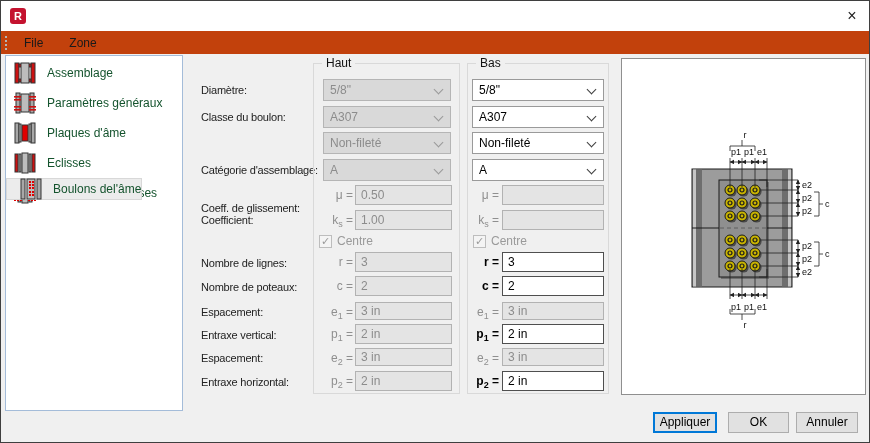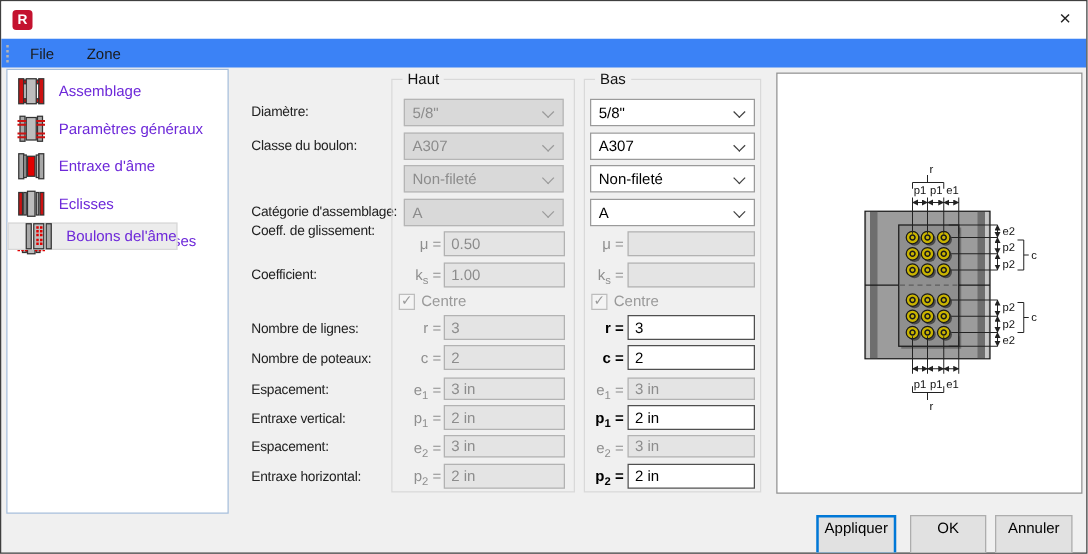--- a/index.html
+++ b/index.html
@@ -7,30 +7,30 @@
   body { font-family:"Liberation Sans","DejaVu Sans",sans-serif; font-size:12px; color:#1a1a1a; background:#fff; }
   .win { position:relative; width:870px; height:443px; background:#f0f0f0; border:1px solid #3f3f3f; overflow:hidden; }
 
   
   .titlebar { position:absolute; left:0; top:0; width:100%; height:30px; background:#ffffff; display:flex; align-items:center; }
   .appicon { width:16px; height:16px; margin-left:9px; background:#c4122f; border-radius:3px; color:#fff; font-weight:bold; font-size:11px; display:flex; align-items:center; justify-content:center; }
   .title { margin-left:9px; font-size:12px; color:#111; white-space:nowrap; }
   .closebtn { position:absolute; right:0; top:0; width:34px; height:30px; display:flex; align-items:center; justify-content:center; font-size:16px; color:#222; cursor:default; }
 
   
-  .menubar { position:absolute; left:0; top:30px; width:100%; height:23px; background:#3b82f6; display:flex; align-items:center; }
+  .menubar { position:absolute; left:0; top:30px; width:100%; height:23px; background:#c2410c; display:flex; align-items:center; }
   .grip { width:3px; height:14px; margin-left:4px; border-left:2px dotted #b5b5b5; }
   .menuitem { padding:2px 10px; margin-left:6px; color:#1a1a1a; }
 
   
   .sidebar { position:absolute; left:4px; top:54px; width:178px; height:356px; background:#fff; border:1px solid #a4bcd9; padding-top:2px; }
   .sitem { height:30px; display:flex; align-items:center; border:1px solid transparent; }
   .sitem.sel { background:#ececec; border-color:#d8d8d8; }
   .sicon { width:26px; height:24px; margin-left:5px; flex:0 0 auto; }
-  .slabel { margin-left:9px; white-space:nowrap; color:#6d28d9;text-align:right; }
+  .slabel { margin-left:9px; white-space:nowrap; color:#14532d;text-align:right; }
 
   
   .flabel { position:absolute; left:200px; white-space:nowrap; font-size:11px; letter-spacing:-0.2px; color:#222; line-height:16px; }
 
   
   .group { position:absolute; top:62px; height:331px; border:1px solid #d9d9d9; }
   .group .gtitle { position:absolute; top:-8px; left:8px; background:#f0f0f0; padding:0 4px; color:#111; }
 
   
   .sel { position:absolute; height:22px; line-height:20px; padding-left:6px; border:1px solid #9a9a9a; background:#fff; color:#000; }
@@ -46,21 +46,21 @@
   .pref.en { color:#000; font-weight:bold; }
   .pref sub { font-size:9px; }
 
   .centrebox { position:absolute; height:14px; display:flex; align-items:center; color:#9a9a9a; }
   .cb { width:13px; height:13px; border:1px solid #bdbdbd; background:#f4f4f4; color:#9a9a9a; font-size:11px; line-height:11px; text-align:center; margin-right:5px; }
 
   
   .preview { position:absolute; left:620px; top:57px; width:245px; height:337px; background:#fff; border:1px solid #8f8f8f; }
 
   
-  .btn { position:absolute; top:411px; height:32px; background:#e1e1e1; border:1px solid #adadad; text-align:center; line-height:19px; color:#000; }
+  .btn { position:absolute; top:411px; height:21px; background:#e1e1e1; border:1px solid #adadad; text-align:center; line-height:19px; color:#000; }
   .btn.focus { border:2px solid #0078d7; line-height:17px; }
 </style>
 </head>
 <body>
 
 <div class="win">
 
   <div class="titlebar">
     <div class="appicon">
         <span>R</span>
@@ -110,21 +110,21 @@
     <div class="sitem">
       <span class="sicon">
         <svg width="26" height="24" viewBox="0 0 24 24">
           <rect x="2" y="2" width="4" height="20" fill="#a8a8a8" stroke="#333"></rect>
           <rect x="18" y="2" width="4" height="20" fill="#a8a8a8" stroke="#333"></rect>
           <rect x="6" y="3" width="2" height="18" fill="#bdbdbd" stroke="#333"></rect>
           <rect x="16" y="3" width="2" height="18" fill="#bdbdbd" stroke="#333"></rect>
           <rect x="9" y="4" width="6" height="16" fill="#e00000" stroke="#333"></rect>
         </svg>
       </span>
-      <span class="slabel">Entraxe d'âme</span>
+      <span class="slabel">Plaques d'âme</span>
     </div>
     <div class="sitem">
       <span class="sicon">
         <svg width="26" height="24" viewBox="0 0 24 24">
           <rect x="2" y="3" width="3" height="18" fill="#cc1111" stroke="#333"></rect>
           <rect x="19" y="3" width="3" height="18" fill="#cc1111" stroke="#333"></rect>
           <rect x="6" y="3" width="2" height="18" fill="#a8a8a8" stroke="#333"></rect>
           <rect x="16" y="3" width="2" height="18" fill="#a8a8a8" stroke="#333"></rect>
           <rect x="9" y="2" width="6" height="20" fill="#bdbdbd" stroke="#333"></rect>
         </svg>
@@ -183,21 +183,21 @@
             <rect x="21" y="18" width="2" height="2" fill="#e00000"></rect>
         </svg>
       </span>
       <span class="slabel">Boulons des édisses</span>
     </div>
   </div>
 
   <div class="flabel" style="top:81px">Diamètre:</div>
   <div class="flabel" style="top:108px">Classe du boulon:</div>
   <div class="flabel" style="top:161px">Catégorie d'assemblage:</div>
-  <div class="flabel" style="top:176px">Coeff. de glissement:</div>
+  <div class="flabel" style="top:199px">Coeff. de glissement:</div>
   <div class="flabel" style="top:211px">Coefficient:</div>
   <div class="flabel" style="top:254px">Nombre de lignes:</div>
   <div class="flabel" style="top:278px">Nombre de poteaux:</div>
   <div class="flabel" style="top:303px">Espacement:</div>
   <div class="flabel" style="top:326px">Entraxe vertical:</div>
   <div class="flabel" style="top:349px">Espacement:</div>
   <div class="flabel" style="top:373px">Entraxe horizontal:</div>
 
   <div class="group" style="left:312px;width:147px">
     <span class="gtitle">Haut</span>

